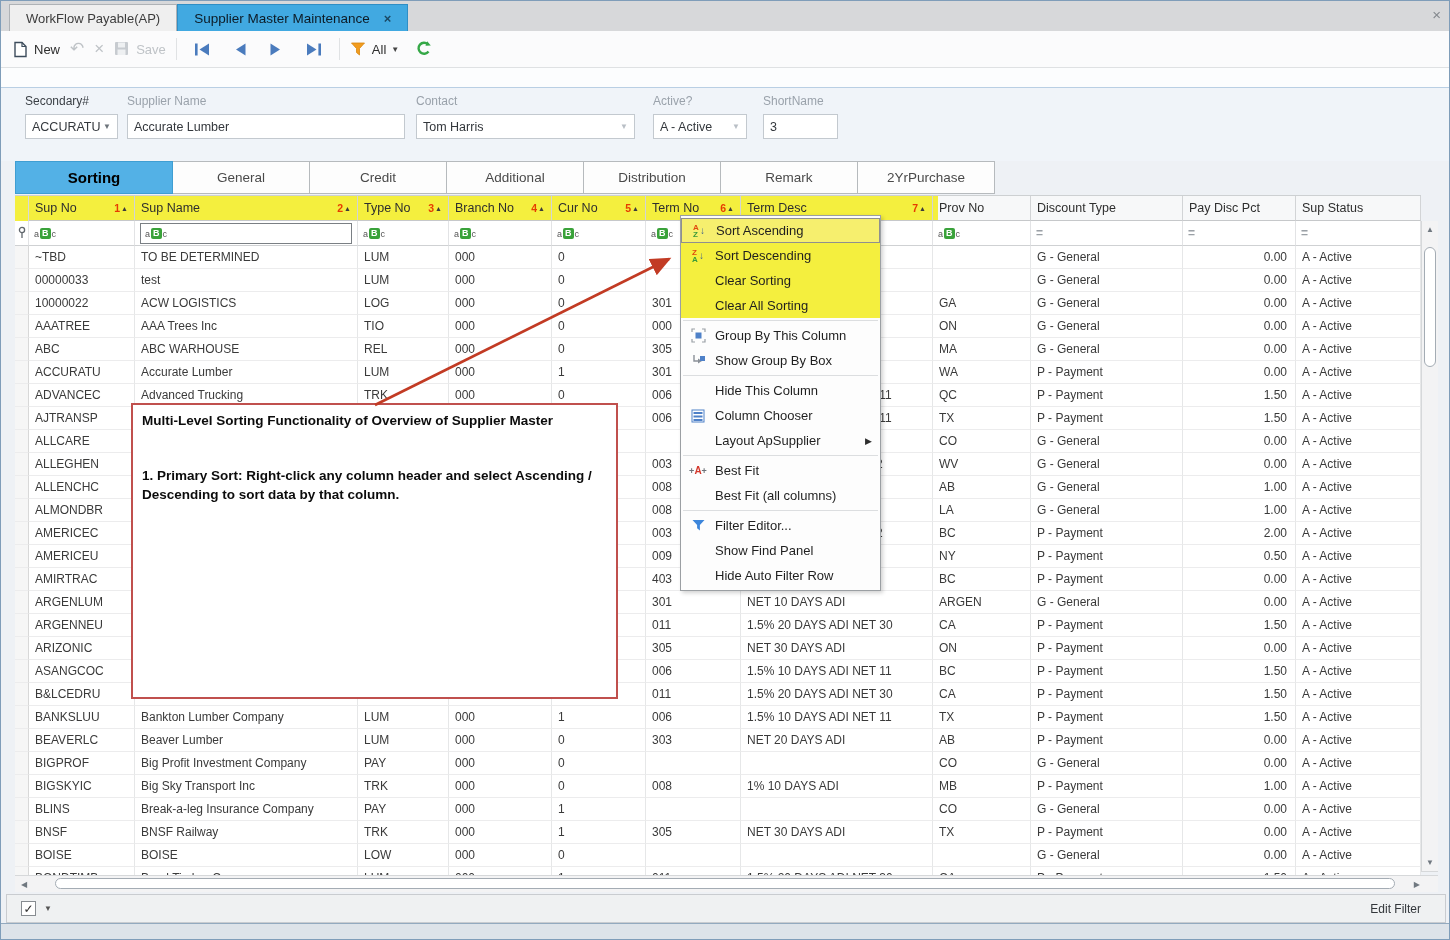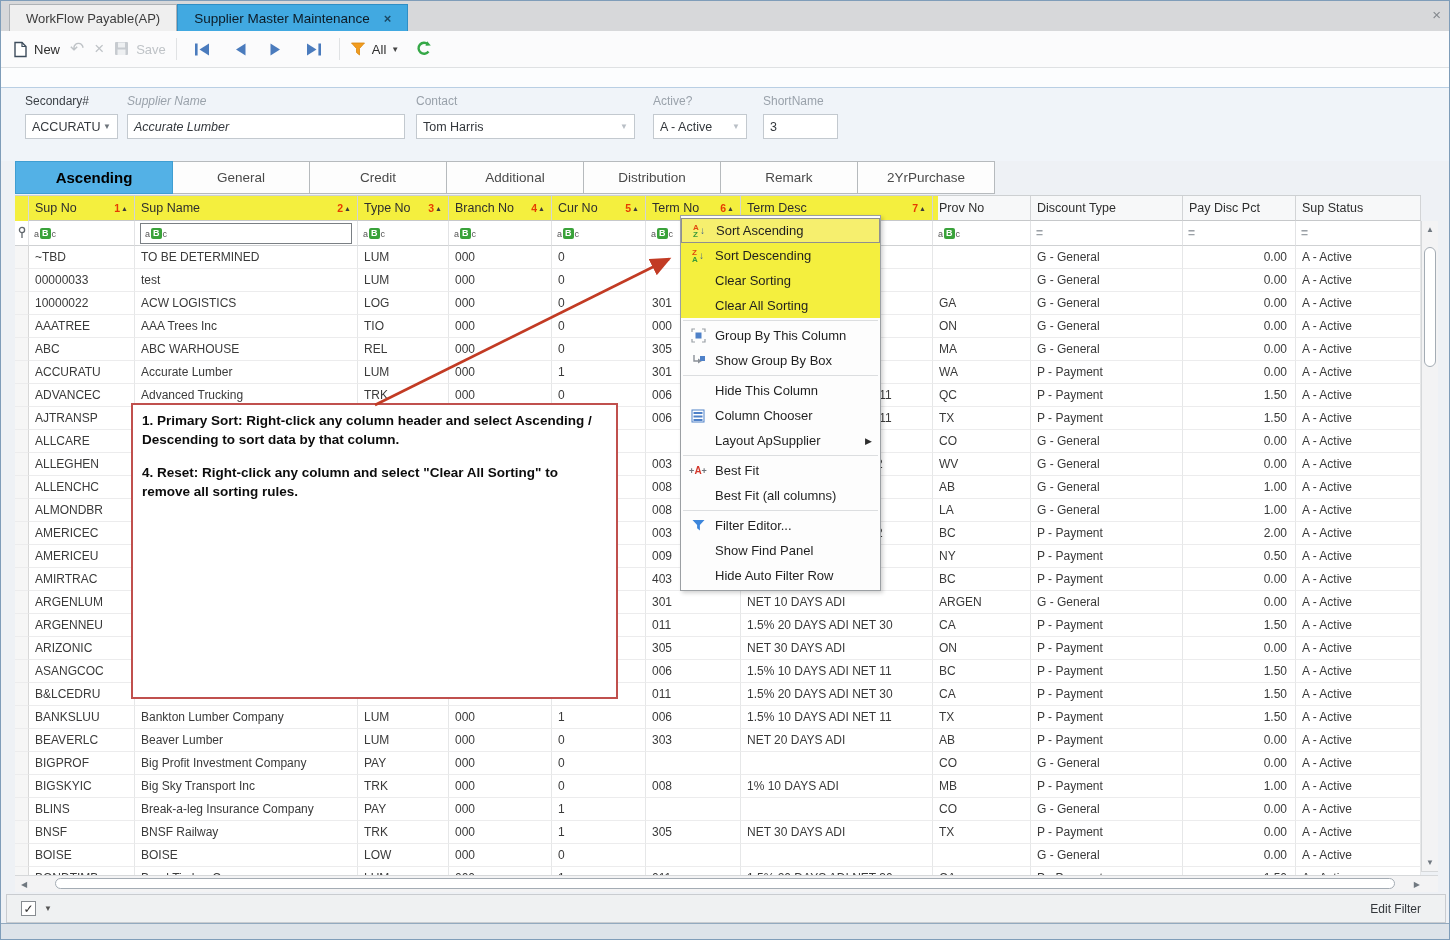--- a/index.html
+++ b/index.html
@@ -205,21 +205,21 @@
   <div class="gapstrip"></div>
 
   <div class="form-panel">
     <div class="ffield" style="left:24px; top:6px; width:93px;">
       <span class="flabel dark">Secondary#</span>
       <div class="fbox">
         <span>ACCURATU</span>
         <span class="dd">▼</span>
       </div>
     </div>
-    <div class="ffield" style="left:126px; top:6px; width:278px;font-style:italic;">
+    <div class="ffield" style="left:126px; top:6px; width:278px;">
       <span class="flabel">Supplier Name</span>
       <div class="fbox">
         <span>Accurate Lumber</span>
       </div>
     </div>
     <div class="ffield" style="left:415px; top:6px; width:219px;">
       <span class="flabel">Contact</span>
       <div class="fbox">
         <span>Tom Harris</span>
         <span class="dd lt">▼</span>
@@ -234,21 +234,21 @@
     </div>
     <div class="ffield" style="left:762px; top:6px; width:75px;">
       <span class="flabel">ShortName</span>
       <div class="fbox">
         <span>3</span>
       </div>
     </div>
   </div>
 
   <div class="page-tabs" id="pagetabs">
-      <div class="ptab active">Ascending</div>
+      <div class="ptab active">Sorting</div>
       <div class="ptab">General</div>
       <div class="ptab">Credit</div>
       <div class="ptab">Additional</div>
       <div class="ptab">Distribution</div>
       <div class="ptab">Remark</div>
       <div class="ptab">2YrPurchase</div>
     </div>
 
   <div class="grid">
     <div class="g-header" id="ghead">
@@ -798,22 +798,22 @@
   </div>
 
   <div class="statusbar">
     <span class="cb">✓</span>
     <span class="cb-caret">▼</span>
     <span class="editfilter">Edit Filter</span>
   </div>
   <div class="bottomband"></div>
 
   <div class="annot" id="annot">
+    <div class="atitle">Multi-Level Sorting Functionality of  Overview of Supplier Master</div>
   <p>1. Primary Sort: Right-click any column header and select Ascending / Descending to sort data by that column.</p>
-      <p>4. Reset: Right-click any column and select "Clear All Sorting" to remove all sorting rules.</p>
     </div>
 
   <svg class="arrowsvg">
     <defs>
       <marker id="ah" markerWidth="9" markerHeight="8" refX="7" refY="3.5" orient="auto">
         <path d="M0,0 L8,3.5 L0,7 z" fill="#c23b24"></path>
       </marker>
     </defs>
     <line x1="374" y1="404" x2="668" y2="258" stroke="#c23b24" stroke-width="2.6" marker-end="url(#ah)"></line>
   </svg>

